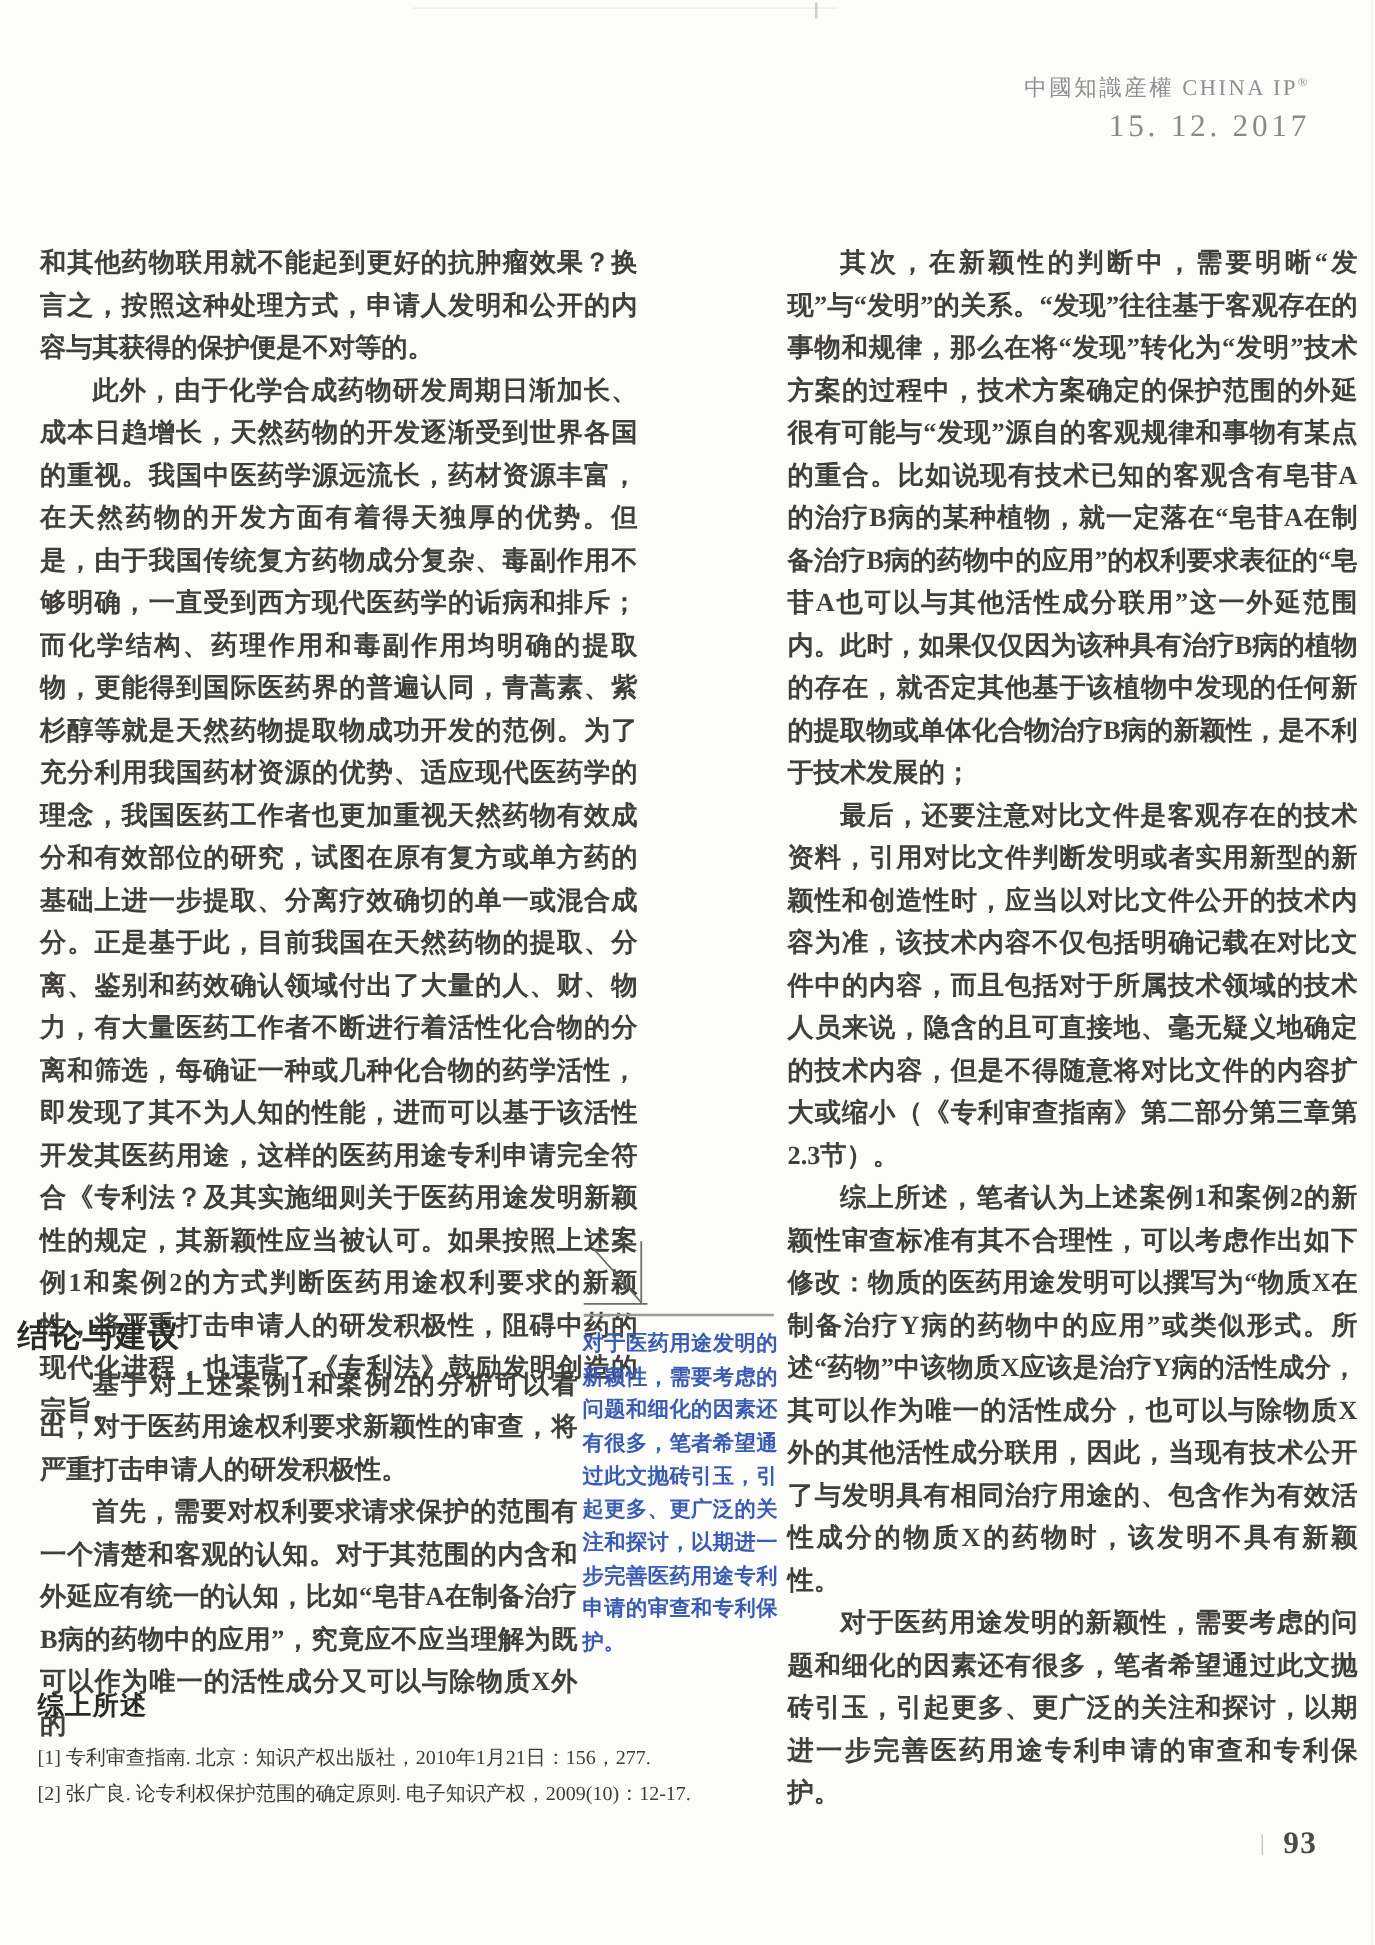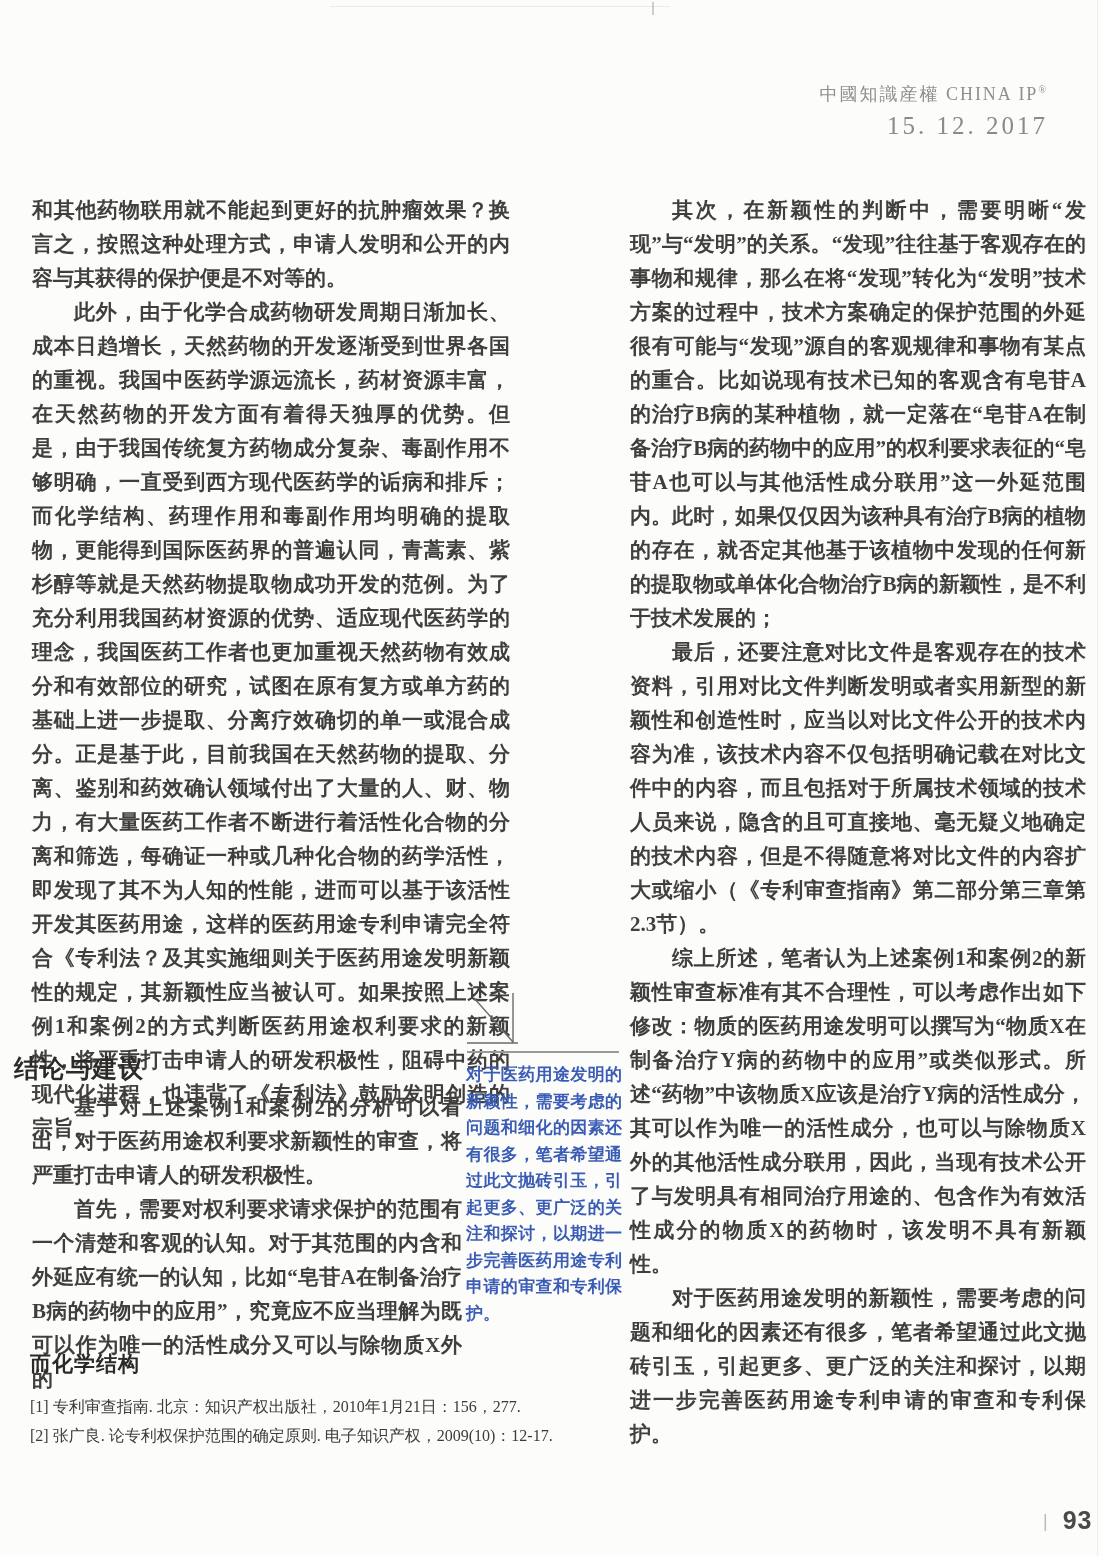--- a/index.html
+++ b/index.html
@@ -6,21 +6,21 @@
   body{
     width:1100px;height:1556px;position:relative;
     background:#fcfcfb;
     font-family:"Liberation Serif", serif;
     color:#3f3e3c;
     overflow:hidden;
   }
   .abs{position:absolute;}
   
   .hdr{position:absolute;top:58px;right:52px;text-align:right;color:#8f8f8f;}
-  .hdr .brand{font-size:18px;letter-spacing:2px;margin-top:24px;}
+  .hdr .brand{font-size:18px;letter-spacing:2px;}
   .hdr .brand sup{font-size:10px;}
   .hdr .date{font-size:25px;letter-spacing:3px;margin-top:6px;color:#8a8a8a;}
   
   .col p{
     margin:0;font-size:21px;line-height:34px;
     text-align:justify;text-justify:inter-character;
     color:#413f3d;
     font-weight:bold;
   }
   .col p.indent{text-indent:2em;}
@@ -43,23 +43,23 @@
   
   .refs{left:30px;top:1350px;width:1000px;}
   .refs .refs-heading{
     font-family:"Liberation Sans", sans-serif;
     font-weight:bold;font-size:21px;color:#2b2a28;letter-spacing:1px;
     margin:0 0 14px 0;
   }
   .refs .ref{margin:0;font-size:16px;line-height:29px;color:#3c3b39;}
   
   .pageno{
-    left:1008px;top:1506px;
-    font-family:Liberation Sans, sans-serif;
-    font-size:25px;font-weight:bold;color:#4a4a49;letter-spacing:1px;margin-left:35px;
+    left:1008px;top:1461px;
+    font-family:Liberation Serif, serif;
+    font-size:25px;font-weight:bold;color:#4a4a49;letter-spacing:1px;
   }
   .pageno .tick{color:#b9b9b7;font-weight:normal;font-size:18px;margin-right:14px;vertical-align:2px;}
   
   .artifact{background:rgba(0,0,0,0.07);}
   .edge-r{right:2px;top:0;width:1px;height:1556px;background:rgba(0,0,0,0.05);}
   .top-line{left:330px;top:6px;width:340px;height:1px;}
   .top-tick{left:652px;top:2px;width:2px;height:13px;background:rgba(0,0,0,0.18);}
 </style>
 </head>
 <body>
@@ -95,18 +95,18 @@
 <div class="abs pull-quote">对于医药用途发明的新颖性，需要考虑的问题和细化的因素还有很多，笔者希望通过此文抛砖引玉，引起更多、更广泛的关注和探讨，以期进一步完善医药用途专利申请的审查和专利保护。</div>
 
 <div class="abs col col-right">
   <p class="indent">其次，在新颖性的判断中，需要明晰“发现”与“发明”的关系。“发现”往往基于客观存在的事物和规律，那么在将“发现”转化为“发明”技术方案的过程中，技术方案确定的保护范围的外延很有可能与“发现”源自的客观规律和事物有某点的重合。比如说现有技术已知的客观含有皂苷A的治疗B病的某种植物，就一定落在“皂苷A在制备治疗B病的药物中的应用”的权利要求表征的“皂苷A也可以与其他活性成分联用”这一外延范围内。此时，如果仅仅因为该种具有治疗B病的植物的存在，就否定其他基于该植物中发现的任何新的提取物或单体化合物治疗B病的新颖性，是不利于技术发展的；</p>
   <p class="indent">最后，还要注意对比文件是客观存在的技术资料，引用对比文件判断发明或者实用新型的新颖性和创造性时，应当以对比文件公开的技术内容为准，该技术内容不仅包括明确记载在对比文件中的内容，而且包括对于所属技术领域的技术人员来说，隐含的且可直接地、毫无疑义地确定的技术内容，但是不得随意将对比文件的内容扩大或缩小（《专利审查指南》第二部分第三章第2.3节）。</p>
   <p class="indent">综上所述，笔者认为上述案例1和案例2的新颖性审查标准有其不合理性，可以考虑作出如下修改：物质的医药用途发明可以撰写为“物质X在制备治疗Y病的药物中的应用”或类似形式。所述“药物”中该物质X应该是治疗Y病的活性成分，其可以作为唯一的活性成分，也可以与除物质X外的其他活性成分联用，因此，当现有技术公开了与发明具有相同治疗用途的、包含作为有效活性成分的物质X的药物时，该发明不具有新颖性。</p>
   <p class="indent"><span>对于医药用途发明的新颖性，需要考虑的问题和细化的因素还有很多，笔者希望通过此文抛砖引玉，引起更多、更广泛的关注和探讨，以期进一步完善医药用途专利申请的审查和专利保护。</span></p>
 </div>
 
 <div class="abs refs">
-  <div class="refs-heading">而化学结构</div>
+  <div class="refs-heading">综上所述</div>
   <p class="ref">[1] 专利审查指南. 北京：知识产权出版社，2010年1月21日：156，277.</p>
   <p class="ref">[2] 张广良. 论专利权保护范围的确定原则. 电子知识产权，2009(10)：12-17.</p>
 </div>
 
 <div class="abs pageno"><span class="tick">|</span><span>93</span></div>
 
 </body></html>

